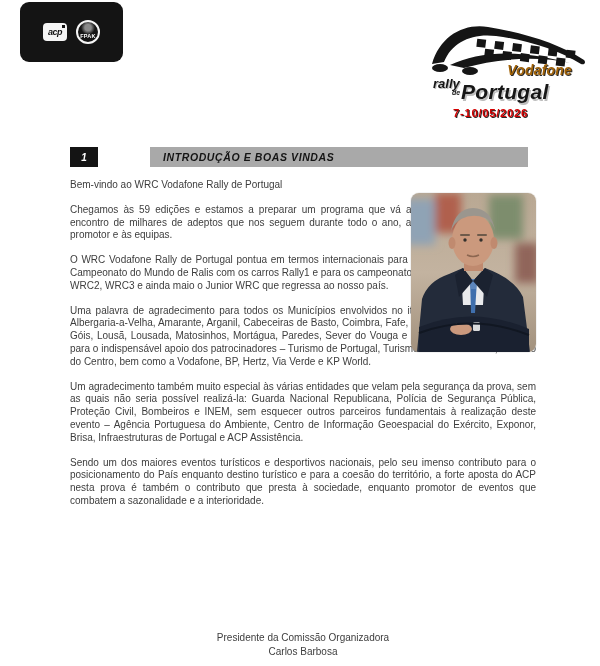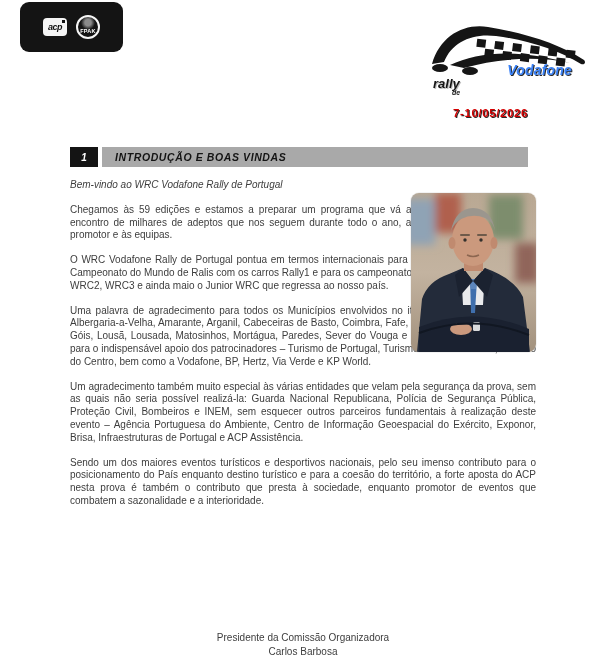--- a/index.html
+++ b/index.html
@@ -9,21 +9,21 @@
     width: 600px; height: 666px;
     background: #ffffff;
     font-family: "Liberation Sans", sans-serif;
     overflow: hidden;
     margin: 0 auto;
   }
 
   
   .logo-box {
     position: absolute; left: 20px; top: 2px;
-    width: 103px; height: 50px;
+    width: 103px; height: 60px;
     background: #141414;
     border-radius: 9px;
     display: flex; align-items: center; justify-content: center;
     gap: 9px;
   }
   .acp-badge {
     position: relative;
     width: 24px; height: 18px;
     background: #f5f5f5; border-radius: 4px;
     display: flex; align-items: center; justify-content: center;
@@ -46,21 +46,21 @@
   .fpak-badge .fpak-text {
     font-size: 5.5px; font-weight: bold; color: #ffffff; letter-spacing: 0.2px;
   }
 
   
   .rally-logo { position: absolute; right: 8px; top: 10px; width: 185px; height: 118px; }
   .rally-car-svg { position: absolute; right: 2px; top: 8px; }
   .rl-brand {
     position: absolute; top: 52px; right: 20px;
     font-size: 14px; font-weight: bold; font-style: italic;
-    color: #3b82f6; letter-spacing: 0.2px;
+    color: #a16207; letter-spacing: 0.2px;
     text-shadow: 1px 1px 0 #2a2a2a;
   }
   .rl-rally {
     position: absolute; top: 66px; left: 26px;
     font-size: 13px; font-weight: bold; font-style: italic;
     color: #161616; text-shadow: 1px 1px 0 #bdbdbd;
   }
   .rl-de {
     position: absolute; top: 79px; left: 45px;
     font-size: 7px; font-weight: bold; font-style: italic; color: #161616;
@@ -86,33 +86,34 @@
   }
   .section-number {
     width: 28px; background: #141414; color: #ffffff;
     font-size: 10px; font-weight: bold; font-style: italic;
     display: flex; align-items: center; justify-content: center;
   }
   .section-title-bar {
     flex: 1; background: #a9a9a9;
     display: flex; align-items: center;
     padding-left: 13px;
+    margin-left: 48px;
   }
   .section-title-bar span {
     font-size: 10.5px; font-weight: bold; font-style: italic;
     color: #141414; letter-spacing: 0.6px;
   }
 
   
   .content {
     position: absolute; left: 70px; top: 179px; width: 466px;
     font-size: 10px; line-height: 12.8px; color: #3d3d3d;
   }
   .content p { margin-bottom: 12px; }
-  .welcome { text-align: left; font-style: italic; }
+  .welcome { text-align: left; }
   .para { text-align: justify; }
   .para.narrow { margin-right: 119px; }
 
   .photo-frame {
     position: absolute; right: 0; top: 14px;
     width: 125px; height: 159px;
     border-radius: 8px; overflow: hidden;
     box-shadow: 0 0 0 1px rgba(0,0,0,0.05);
   }
 
@@ -156,20 +157,21 @@
         <rect x="119" y="35" width="9" height="8"></rect>
         <rect x="137" y="35" width="9" height="8"></rect>
       </g>
 
       <ellipse cx="20" cy="50" rx="8" ry="4" fill="#151515"></ellipse>
       <ellipse cx="50" cy="53" rx="8" ry="4" fill="#151515"></ellipse>
     </svg>
     <div class="rl-brand">Vodafone</div>
     <div class="rl-rally">rally</div>
     <div class="rl-de">de</div>
+    <div class="rl-portugal">Portugal</div>
     <div class="rl-dates">7-10/05/2026</div>
   </div>
 
   <div class="section-header">
     <div class="section-number">1</div>
     <div class="section-title-bar">
       <span>INTRODUÇÃO E BOAS VINDAS</span>
     </div>
   </div>
 

